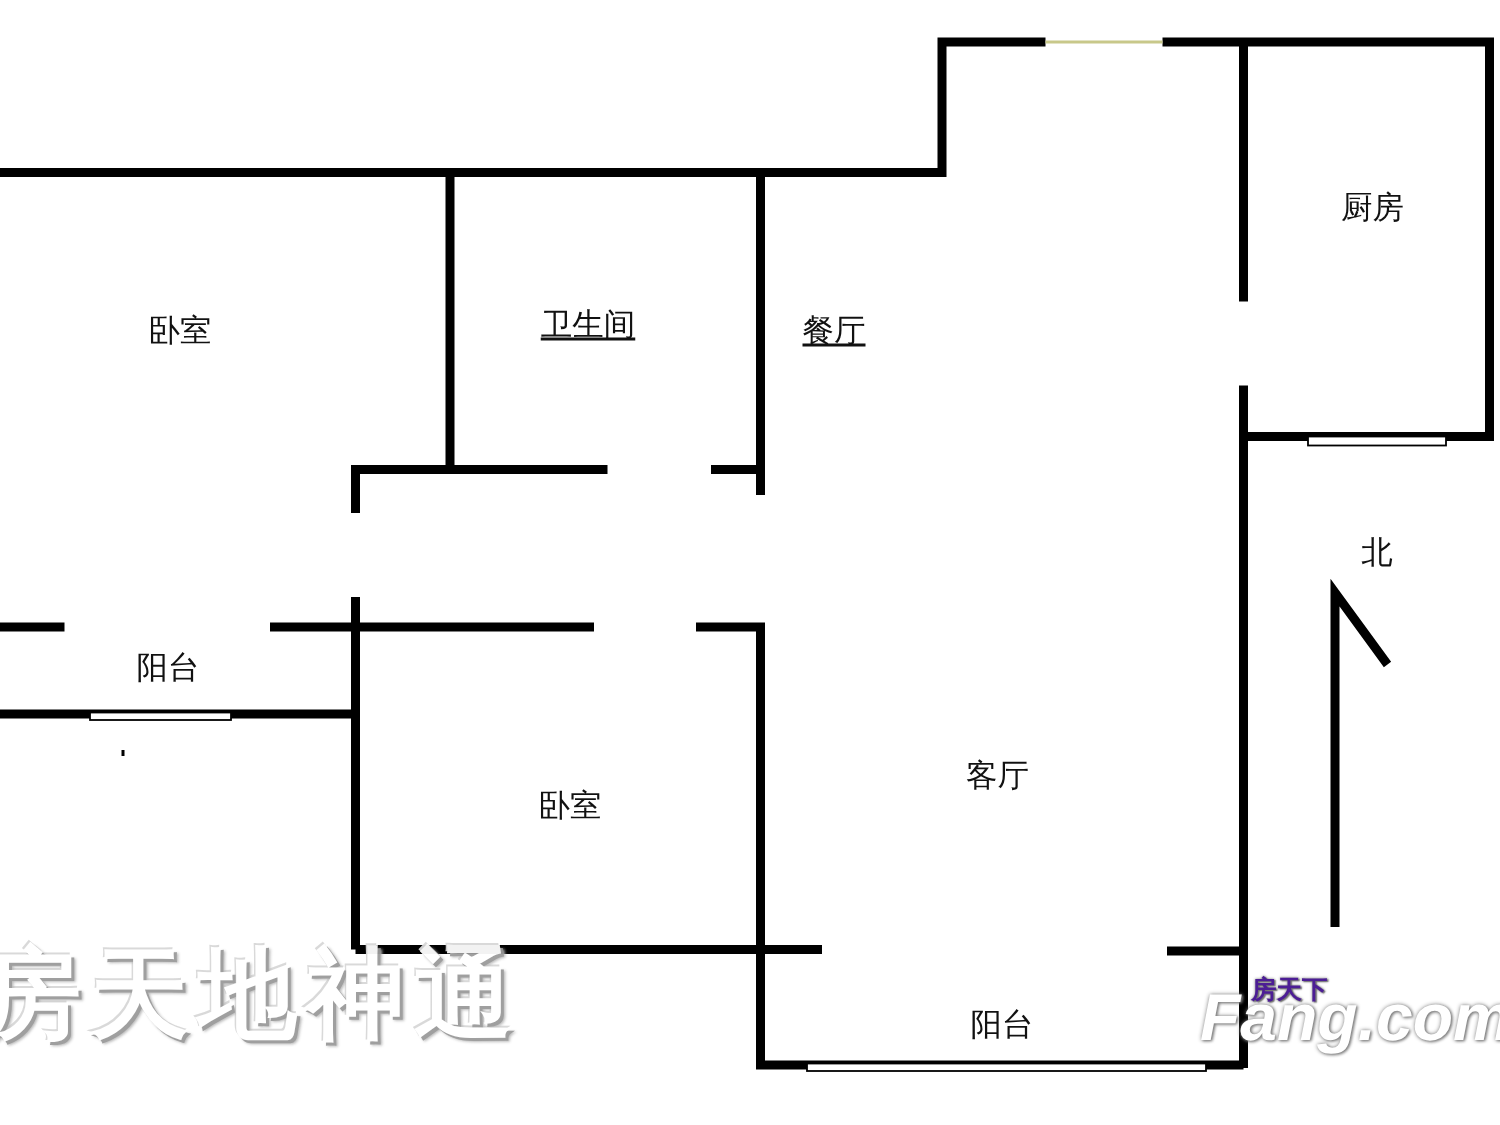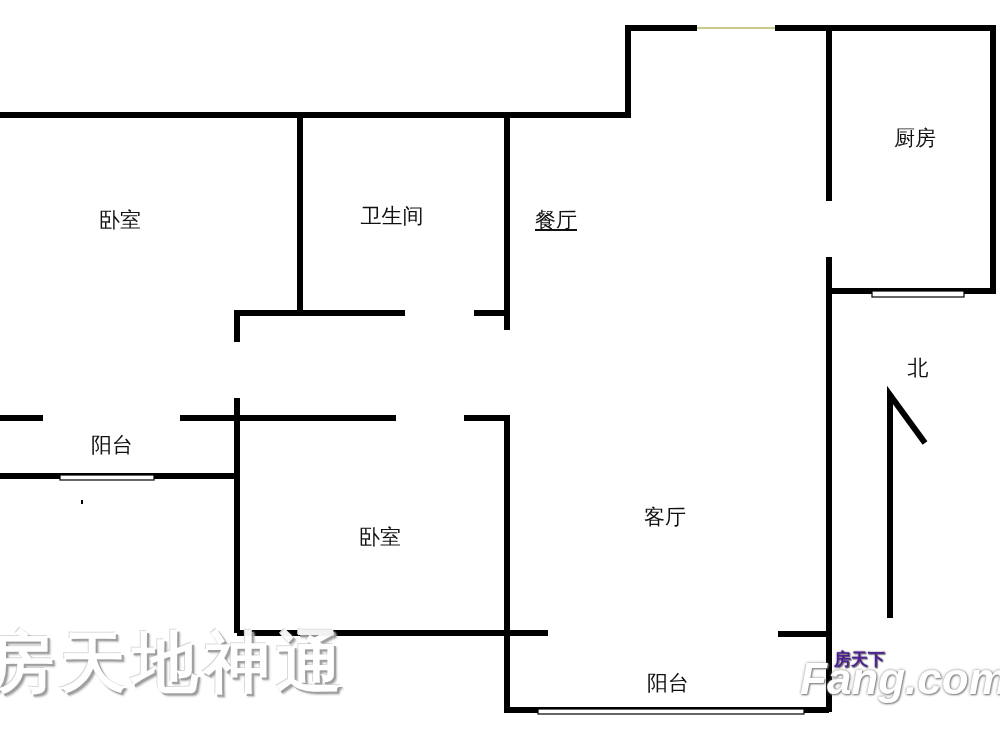--- a/index.html
+++ b/index.html
@@ -53,21 +53,21 @@
   <rect x="872" y="291" width="92" height="6" fill="#fff" stroke="#000" stroke-width="1.2"></rect>
 
   <rect x="60" y="475" width="94" height="5" fill="#fff" stroke="#000" stroke-width="1.2"></rect>
 
   <rect x="538" y="709" width="266" height="5" fill="#fff" stroke="#000" stroke-width="1.2"></rect>
 
   <rect x="81" y="500" width="2" height="4" fill="#000"></rect>
 </svg>
 
 <div class="label" style="left:120px;top:220px;">卧室</div>
-<div class="label" style="left:392px;top:216px;">卫生间</div>
+<div class="label" style="left:392px;top:216px;text-decoration:underline;">卫生间</div>
 <div class="label" style="left:556px;top:220px;text-decoration:underline;">餐厅</div>
 <div class="label" style="left:915px;top:138px;">厨房</div>
 <div class="label" style="left:112px;top:445px;">阳台</div>
 <div class="label" style="left:380px;top:537px;">卧室</div>
 <div class="label" style="left:665px;top:517px;text-align:right;">客厅</div>
 <div class="label" style="left:668px;top:683px;">阳台</div>
 <div class="label" style="left:918px;top:368px;">北</div>
 
 <div class="wm-left">房天地神通</div>
 <div class="wm-right">

